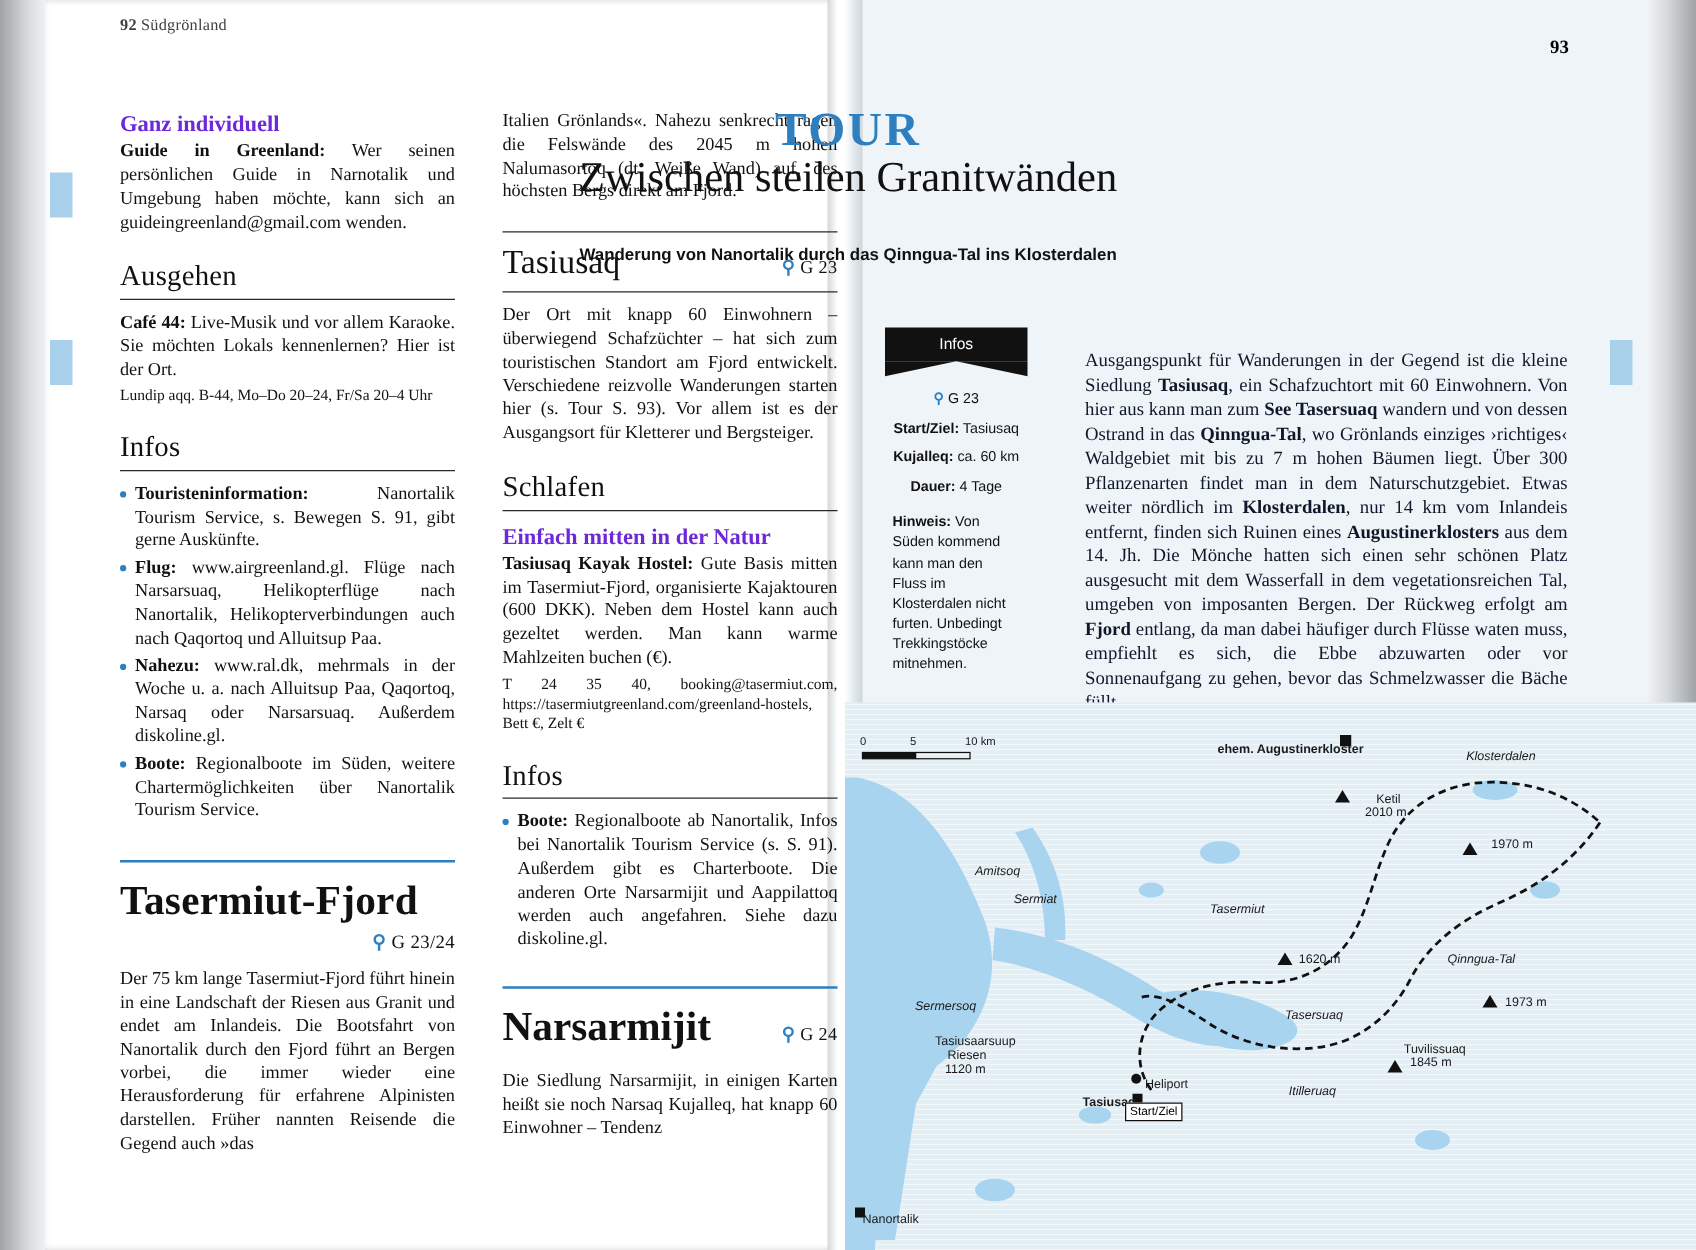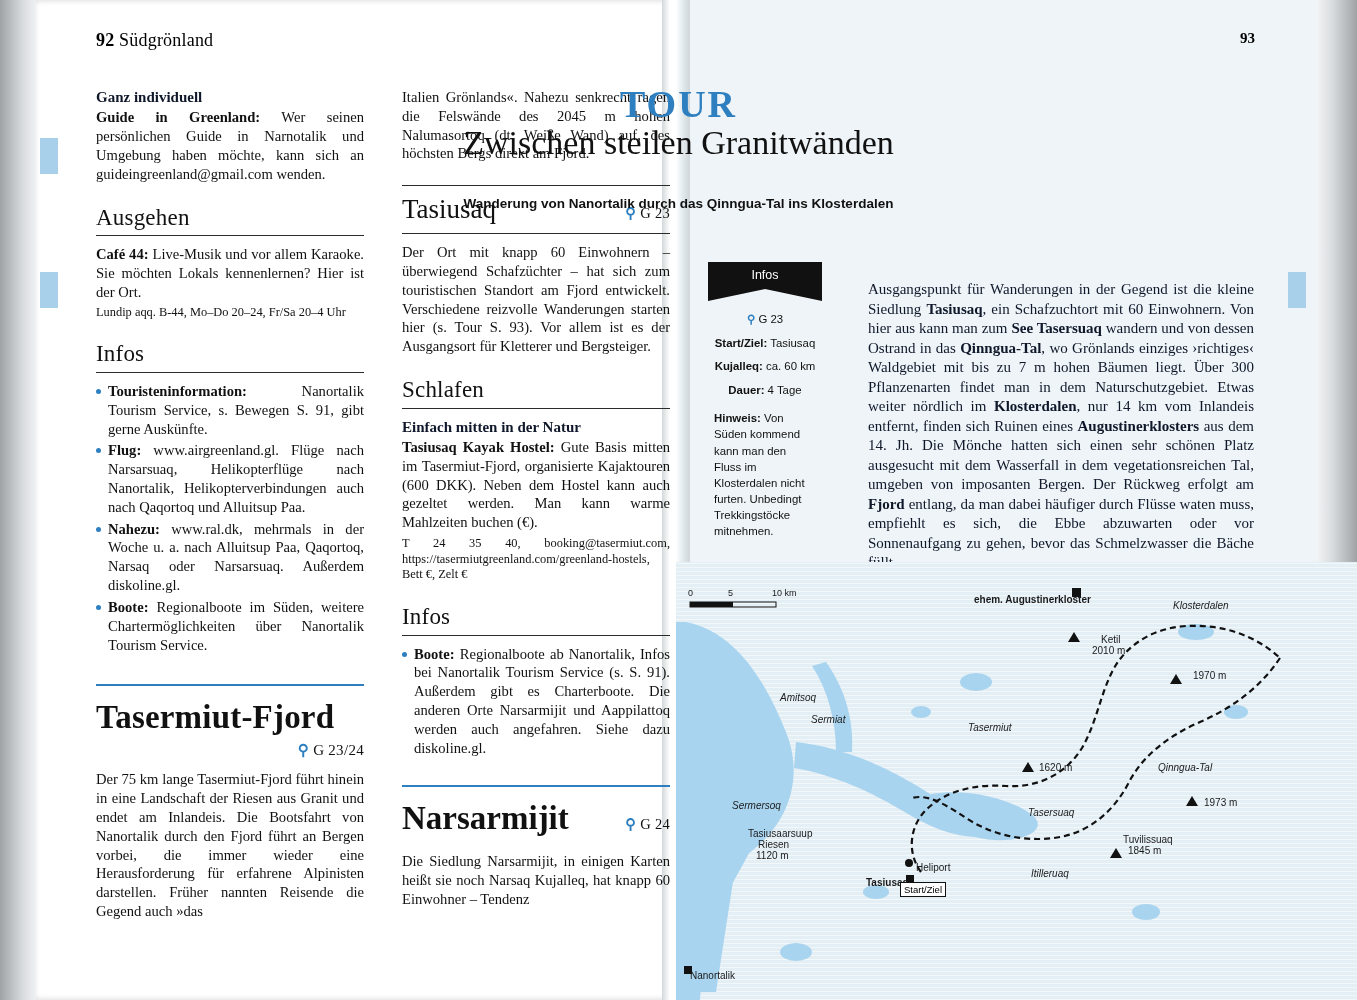--- a/index.html
+++ b/index.html
@@ -19,32 +19,32 @@
   .edge-right{position:absolute;left:1316px;top:0;width:41px;height:1000px;
     background:linear-gradient(to left,#9fa3a6,#d9dcde 60%,#f3f5f6);}
 
   
   .tab{position:absolute;width:18px;height:36px;background:#a8d0ea;}
   .tab.t1{left:40px;top:138px;}
   .tab.t2{left:40px;top:272px;}
   .tab.r1{left:1288px;top:272px;}
 
   
-  .runhead{position:absolute;top:30px;font-size:18px;letter-spacing:.2px;color:#000000;}
+  .runhead{position:absolute;top:12px;font-size:13px;letter-spacing:.2px;color:#404040;}
   .runhead .folio{font-weight:bold;}
   .rh-left{left:96px;}
   .rh-right-pos{position:absolute;top:30px;left:1240px;font-weight:bold;font-size:15px;}
 
   
   .col{position:absolute;top:88px;width:268px;font-size:14.6px;line-height:1.29;color:#111;text-align:justify;}
   .col1{left:96px;}
   .col2{left:402px;}
   .col p{margin:0 0 0 0;}
   .b{font-weight:bold;}
-  .kicker{color:#0f172a;font-weight:bold;font-size:15px;margin-bottom:1px;}
+  .kicker{color:#6d28d9;font-weight:bold;font-size:18px;margin-bottom:1px;}
   h2.sec{font-family:"Liberation Serif",serif;font-weight:normal;font-size:23px;margin:0;padding:0 0 3px 0;color:#111;letter-spacing:.2px;}
   .sec-wrap{margin-top:19px;}
   .hr-thin{border:0;border-top:1px solid #2b2b2b;margin:0 0 9px 0;}
   .small{font-size:12.4px;line-height:1.26;}
   .bullet{position:relative;padding-left:12px;margin-top:3px;}
   .bullet:before{content:"";position:absolute;left:0;top:7px;width:5px;height:5px;border-radius:50%;background:#2d7fc0;}
   h1.big{font-family:"Liberation Serif",serif;font-size:33px;font-weight:bold;margin:0;letter-spacing:.2px;color:#111;}
   .h1rule{border:0;border-top:2.5px solid #2d7fc0;margin:0 0 10px 0;}
   .geo{font-size:15px;text-align:right;margin:2px 0 10px 0;letter-spacing:.3px;}
   .pin{color:#2d7fc0;font-weight:bold;}

